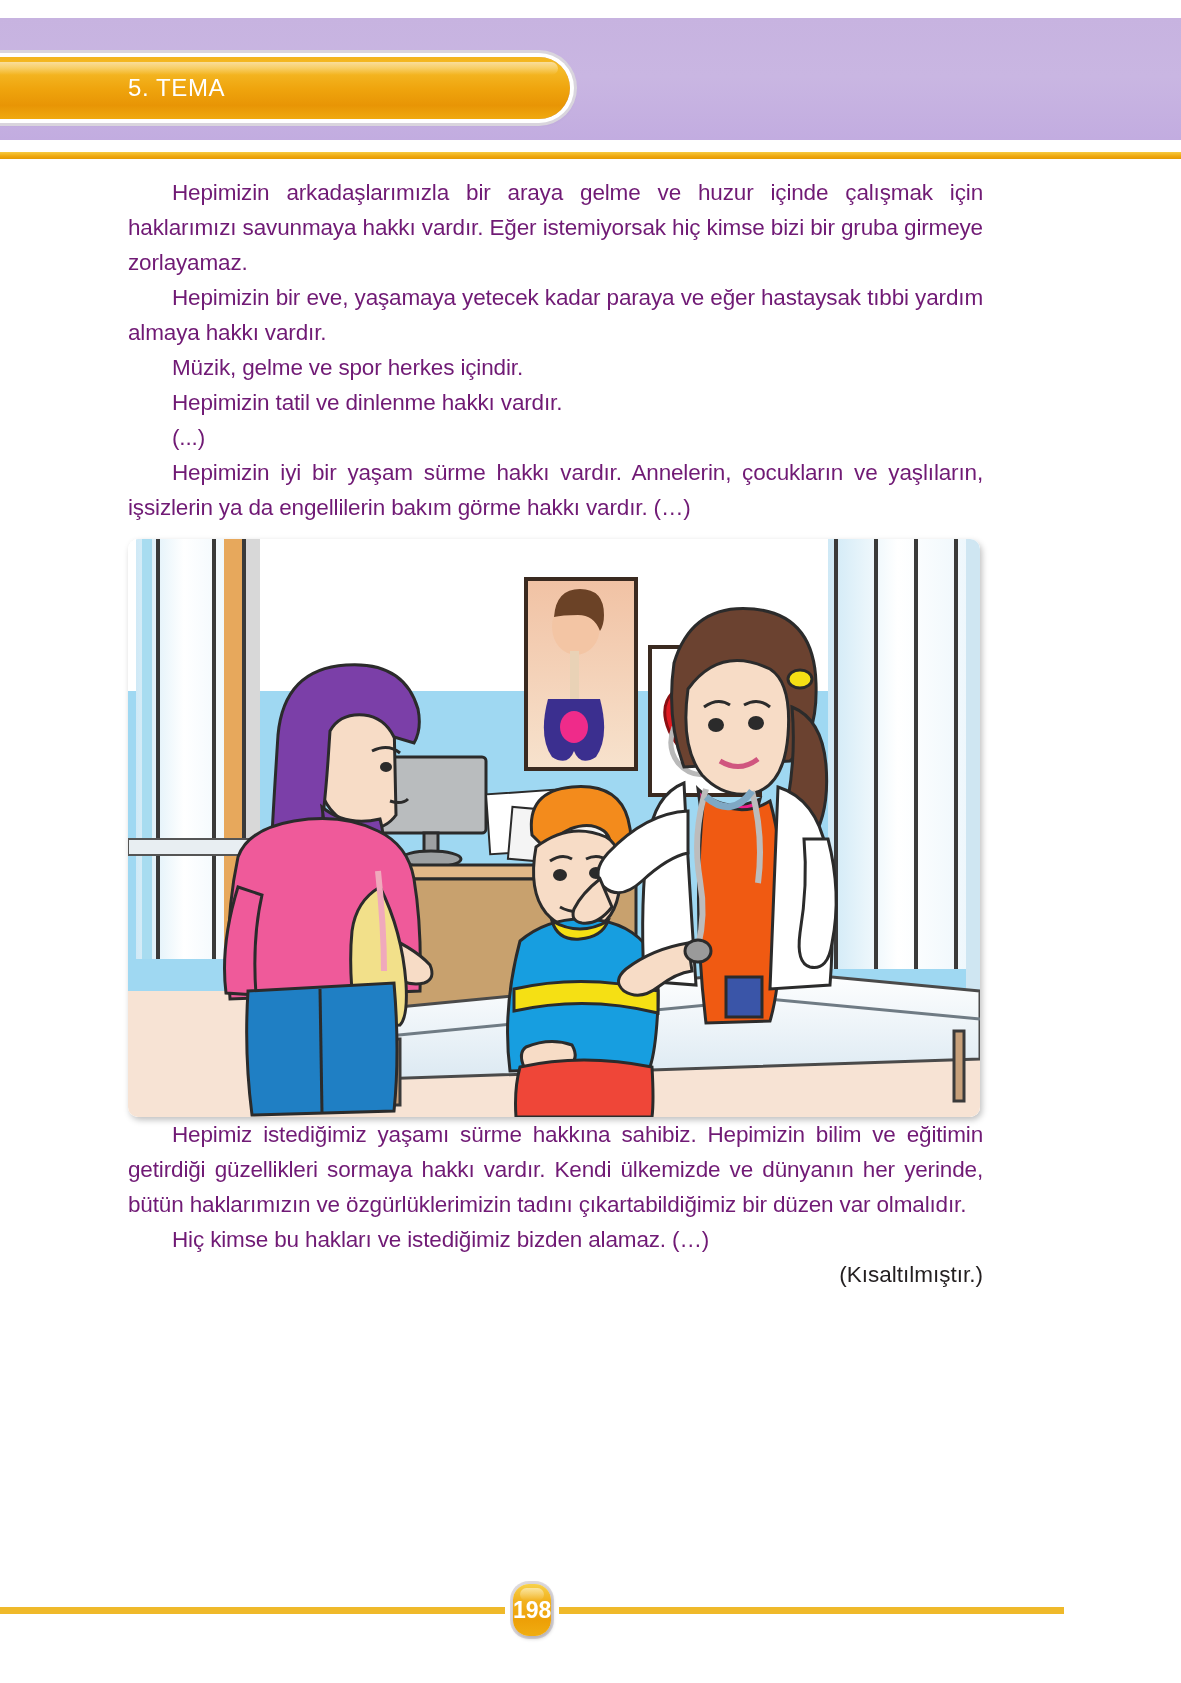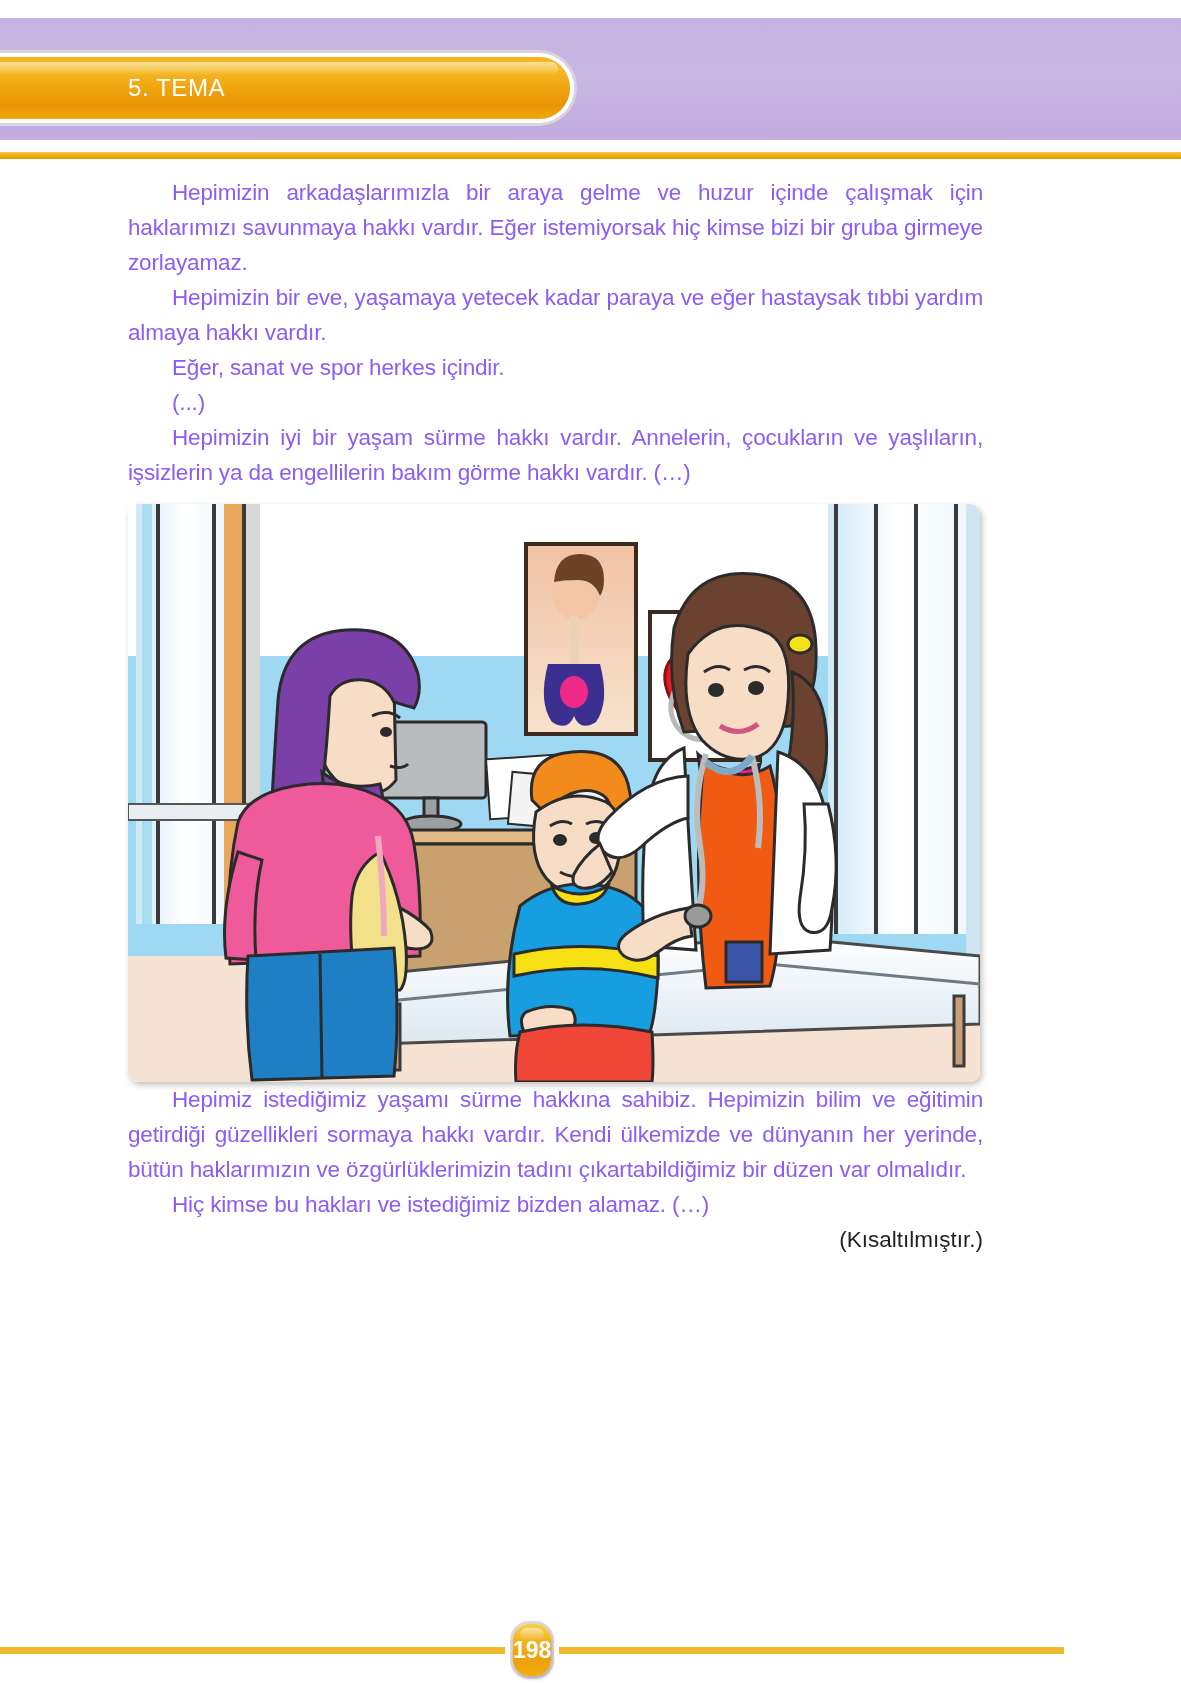--- a/index.html
+++ b/index.html
@@ -73,21 +73,21 @@
     position: absolute;
     top: 175px;
     left: 128px;
     width: 855px;
   }
   p.body {
     margin: 0 0 0 0;
     font-family: "Liberation Sans", sans-serif;
     font-size: 22.5px;
     line-height: 35px;
-    color: #8b5cf6;
+    color: #701a75;
     text-align: justify;
     text-indent: 44px;
     letter-spacing: -0.15px;
     -webkit-hyphens: none;
     hyphens: none;
   }
   p.body.nojustify { text-align: left; }
 
   
   .illustration {
@@ -109,21 +109,21 @@
     font-size: 22.5px;
     line-height: 35px;
     color: #231f20;
     text-align: right;
   }
 
   
   .footer {
     position: absolute;
     left: 0;
-    top: 1620px;
+    top: 1580px;
     width: 977px;
     height: 60px;
     display: flex;
     align-items: center;
     justify-content: flex-start;
   }
   .foot-rule {
     height: 7px;
     background: #efb92a;
     flex: 0 0 auto;
@@ -163,21 +163,22 @@
   <div class="tema-banner">
     <span class="tema-label">5. TEMA</span>
   </div>
   <div class="header-rule"></div>
 </div>
 
 <div class="content">
 
   <p class="body">Hepimizin arkadaşlarımızla bir araya gelme ve huzur içinde çalışmak için haklarımızı savunmaya hakkı vardır. Eğer istemiyorsak hiç kimse bizi bir gruba girmeye zorlayamaz.</p>
   <p class="body">Hepimizin bir eve, yaşamaya yetecek kadar paraya ve eğer hastaysak tıbbi yardım almaya hakkı vardır.</p>
-  <p class="body nojustify">Eğer, sanat ve spor herkes içindir.</p>
+  <p class="body nojustify">Müzik, gelme ve spor herkes içindir.</p>
+  <p class="body nojustify">Hepimizin tatil ve dinlenme hakkı vardır.</p>
   <p class="body nojustify">(...)</p>
   <p class="body">Hepimizin iyi bir yaşam sürme hakkı vardır. Annelerin, çocukların ve yaşlıların, işsizlerin ya da engellilerin bakım görme hakkı vardır. (…)</p>
 
   <div class="illustration">
     <svg class="illu-svg" viewBox="0 0 852 578">
       <defs>
         <linearGradient id="winG" x1="0" y1="0" x2="1" y2="0">
           <stop offset="0" stop-color="#cfe9f6"></stop>
           <stop offset="0.5" stop-color="#ffffff"></stop>
           <stop offset="1" stop-color="#eef7fc"></stop>

